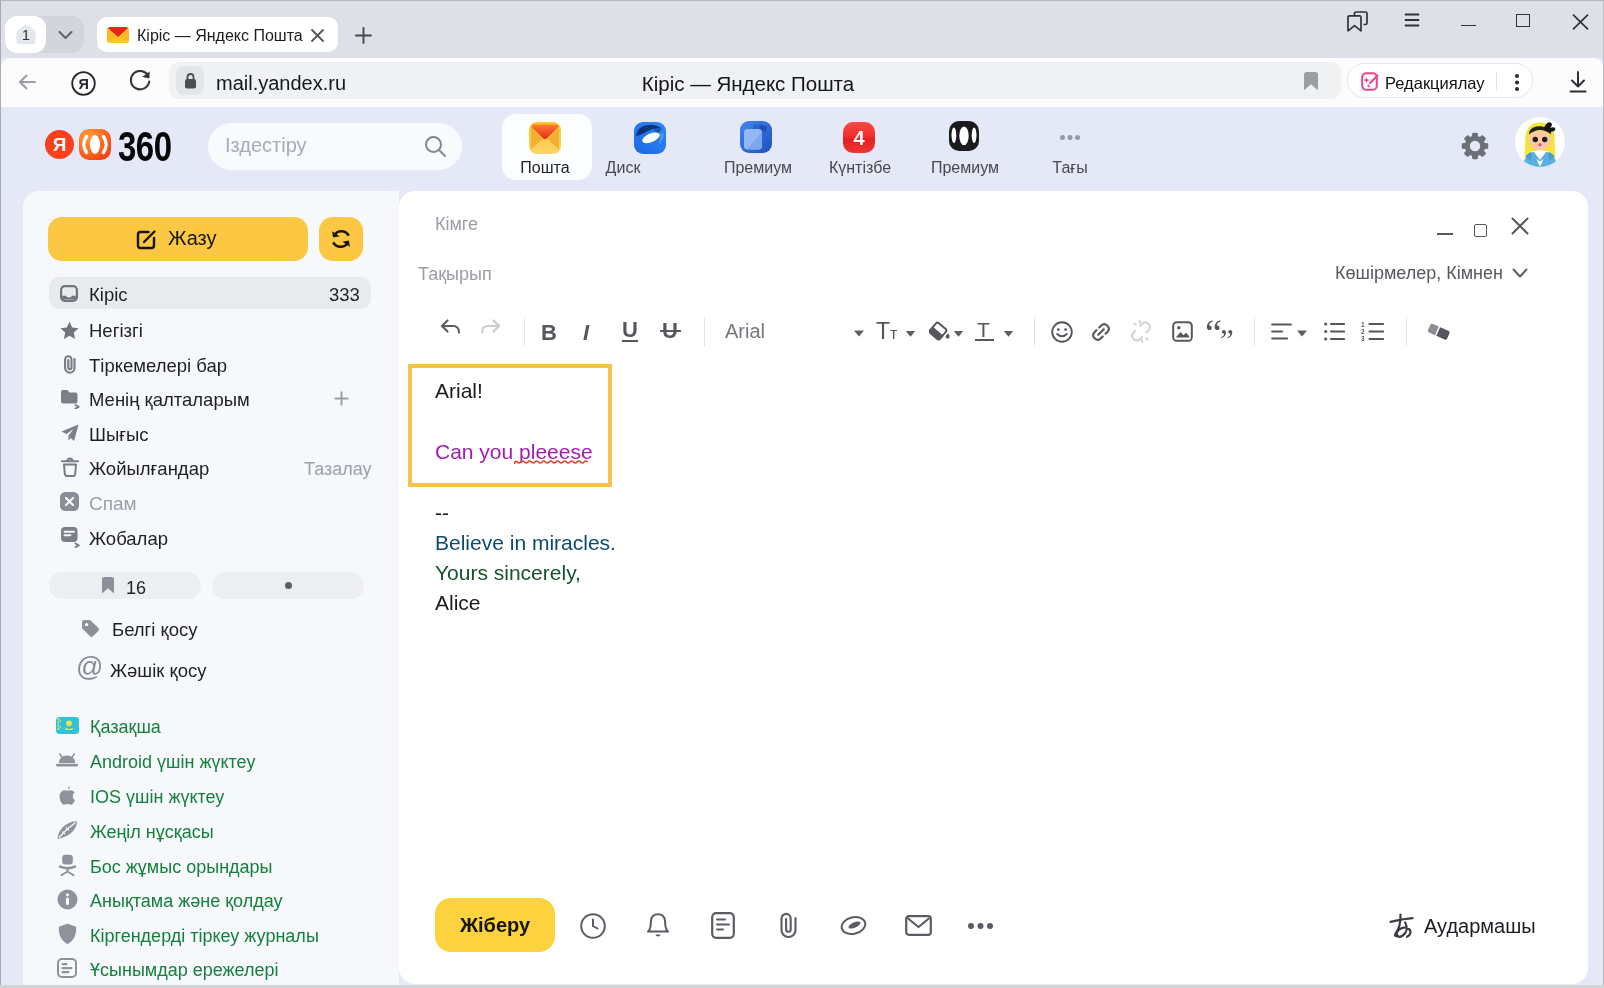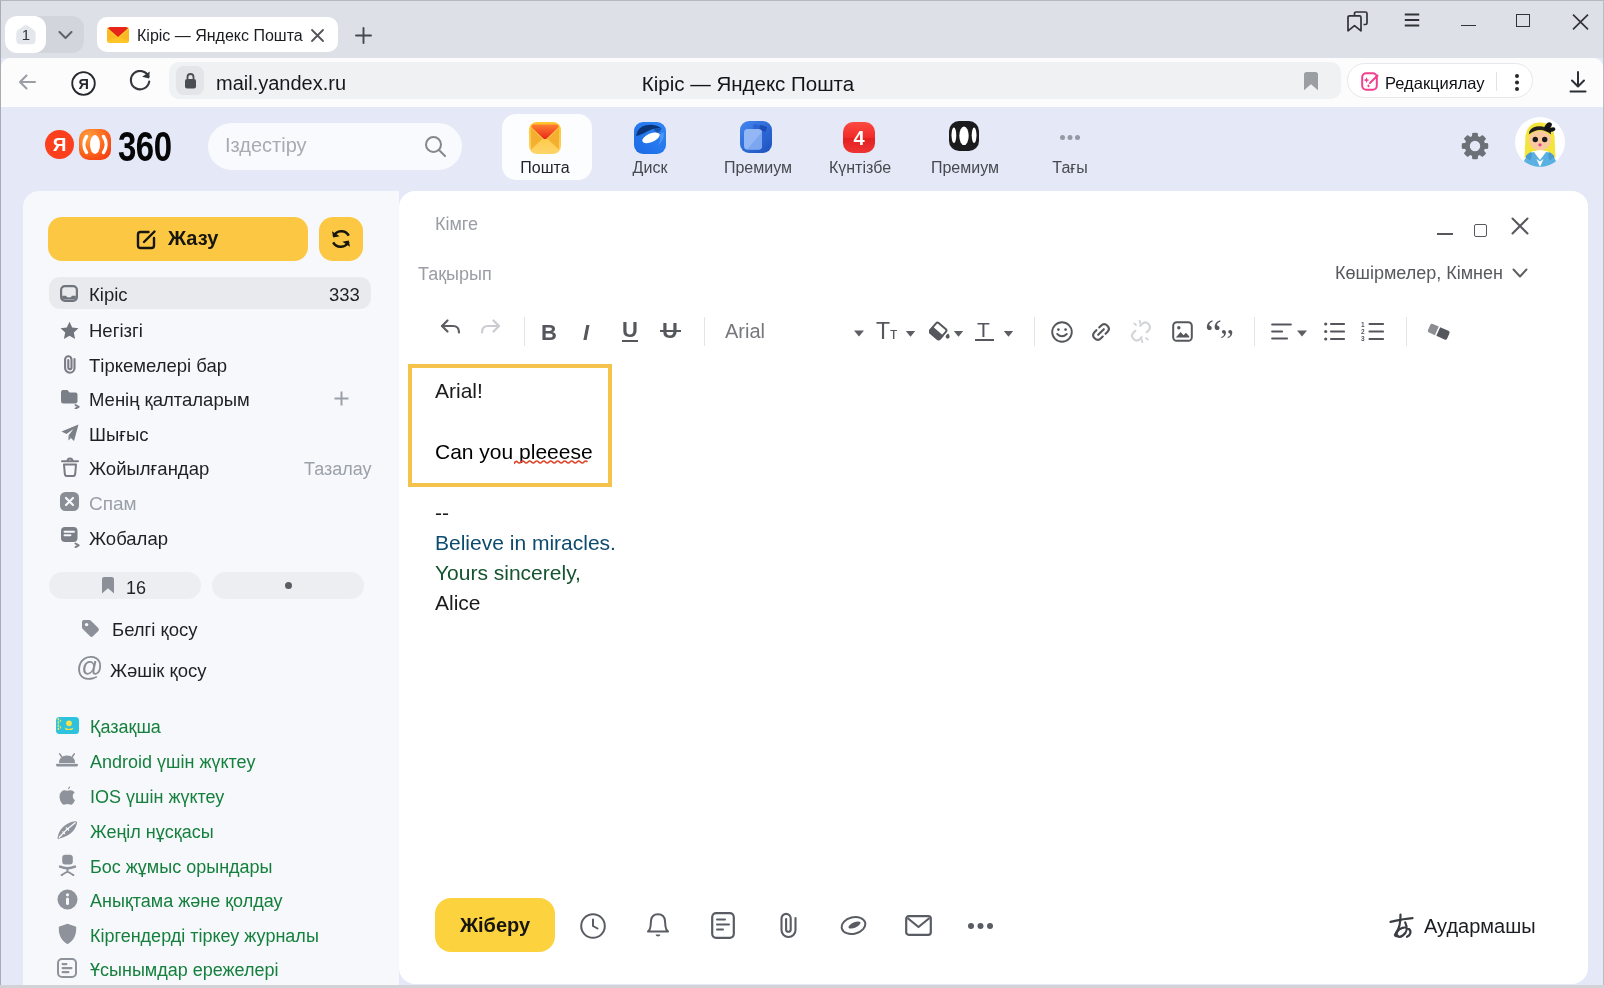--- a/index.html
+++ b/index.html
@@ -142,21 +142,21 @@
   <stop offset="0" stop-color="#1b6ae4"></stop>
         <stop offset="1" stop-color="#2f86f6"></stop>
       </linearGradient>
     </defs>
  <rect width="32" height="32" rx="9" fill="url(#dg)"></rect>
  <path d="M2 14 Q3.5 5 12 3.2 Q21 1.4 27.5 6.5 Q20 5.5 13 9.5 Q6.5 13.2 2 14z" fill="#0c3577"></path>
  <path d="M27.5 6.5 Q24 6 19.5 7.6 L23.5 11.5 Q26.5 9 27.5 6.5z" fill="#114291" opacity=".7"></path>
  <ellipse cx="17" cy="15.8" rx="9.2" ry="4.3" fill="#fff" transform="rotate(-23 17 15.8)"></ellipse>
  <path d="M29.5 10 Q31 17.5 24.5 23 Q27 17 26 12.5z" fill="#6db0ff" opacity=".5"></path>
 </svg>
-<div class="lbl" style="left:650px;top:159px">Диск</div>
+<div class="lbl" style="left:623px;top:159px">Диск</div>
 <svg class="abs" style="left:740px;top:121px" width="32" height="32" viewBox="0 0 32 32">
  <defs>
       <linearGradient id="kg" x1="0" y1="0" x2="1" y2="1">
   <stop offset="0" stop-color="#4287f0"></stop>
         <stop offset="1" stop-color="#1d50bd"></stop>
       </linearGradient>
     </defs>
  <rect width="32" height="32" rx="9" fill="url(#kg)"></rect>
  <path d="M14 3 L27 6 L23 22 L10 19z" fill="#2c63d4"></path>
  <path d="M20.5 3.8 L27 6 L25.8 10.8 L19 8.8z" fill="#1c4eb7"></path>
@@ -211,21 +211,21 @@
   <path d="M21.5 42 L25 50 L28.5 42 L25 44.5z" fill="#fff"></path>
  </g>
 </svg>
 
 <div class="abs" id="sb" style="left:23px;top:191px;width:376px;height:797px;background:#f7f8fb;border-radius:16px 0 0 0"></div>
 <div class="abs" style="left:48px;top:217px;width:260px;height:44px;background:#fcc843;border-radius:14px"></div>
 <svg class="abs" style="left:135px;top:229px" width="22" height="22" viewBox="0 0 22 22">
  <path d="M13.5 3 H5.5 Q3 3 3 5.5 V16.5 Q3 19 5.5 19 H16.5 Q19 19 19 16.5 V9" fill="none" stroke="#17150f" stroke-width="2.4" stroke-linecap="round"></path>
  <path d="M9 13 L19.5 2.5" stroke="#17150f" stroke-width="2.4" stroke-linecap="round"></path>
 </svg>
-<div class="abs" style="left:168px;top:227px;font-size:20px;font-weight:bold;color:#17150f">Жазу</div>
+<div class="abs" style="left:168px;top:227px;font-size:20px;font-weight:normal;color:#17150f">Жазу</div>
 <div class="abs" style="left:319px;top:217px;width:44px;height:44px;background:#fcc843;border-radius:14px"></div>
 <svg class="abs" style="left:330px;top:228px" width="22" height="22" viewBox="0 0 22 22">
  <path d="M18.8 7.6 A8.4 8.4 0 0 0 3.6 8.4 M3.2 14.4 A8.4 8.4 0 0 0 18.4 13.6" fill="none" stroke="#17150f" stroke-width="2.5"></path>
  <path d="M2.0 3.2 L3.3 9.6 L9.6 8.2 z" fill="#17150f"></path>
  <path d="M20.0 18.8 L18.7 12.4 L12.4 13.8 z" fill="#17150f"></path>
 </svg>
 
 <div class="abs" style="left:49px;top:277px;width:322px;height:32px;background:#e8eaee;border-radius:11px"></div>
 <svg class="abs" style="left:60px;top:285px" width="18" height="17" viewBox="0 0 18 17">
  <rect x="1.1" y="1.1" width="15.8" height="14.8" rx="3.8" fill="none" stroke="#70747d" stroke-width="2.2"></rect>
@@ -458,21 +458,21 @@
 <div class="abs" style="left:1406px;top:317px;width:1px;height:29px;background:#e3e4e7"></div>
 <svg class="ticon" style="left:1427px;top:321px" width="24" height="21" viewBox="0 0 24 21">
  <g transform="rotate(24 12 10)">
   <path d="M3.5 6 Q1.5 6 1.5 8 V13.5 Q1.5 15.5 3.5 15.5 H10 V6z" fill="#8c8e93"></path>
   <path d="M11.5 6 H20.5 Q22.5 6 22.5 8 V13.5 Q22.5 15.5 20.5 15.5 H11.5z" fill="#55575c"></path>
  </g>
 </svg>
 
 <div class="abs" style="left:408px;top:364px;width:196px;height:115px;border:4px solid #f5c34b"></div>
 <div class="abs" style="left:435px;top:379px;font-size:21px;color:#1b1b1b">Arial!</div>
-<div class="abs" style="left:435px;top:440px;font-size:21px;color:#000000">Can you pleeese</div>
+<div class="abs" style="left:435px;top:440px;font-size:21px;color:#a21caf">Can you pleeese</div>
 <svg class="abs" style="left:514px;top:459px" width="74" height="7" viewBox="0 0 74 7">
  <path d="M0 5 Q1.75 1 3.5 3 T7 3 Q8.75 1 10.5 3 T14 3 Q15.75 1 17.5 3 T21 3 Q22.75 1 24.5 3 T28 3 Q29.75 1 31.5 3 T35 3 Q36.75 1 38.5 3 T42 3 Q43.75 1 45.5 3 T49 3 Q50.75 1 52.5 3 T56 3 Q57.75 1 59.5 3 T63 3 Q64.75 1 66.5 3 T70 3 Q71.75 1 73.5 3" fill="none" stroke="#e0442c" stroke-width="1.6"></path>
 </svg>
 <div class="abs" style="left:435px;top:501px;font-size:21px;color:#1b1b1b">--</div>
 <div class="abs" style="left:435px;top:531px;font-size:21px;color:#0c4a6e">Believe in miracles.</div>
 <div class="abs" style="left:435px;top:561px;font-size:21px;color:#14532d">Yours sincerely,</div>
 <div class="abs" style="left:435px;top:591px;font-size:21px;color:#1b1b1b">Alice</div>
 
 <div class="abs" style="left:435px;top:898px;width:120px;height:54px;background:#fcd23e;border-radius:16px;text-align:center;line-height:54px;font-size:20px;font-weight:bold;color:#16160f">Жіберу</div>
 <svg class="abs" style="left:580px;top:913px" width="26" height="26" viewBox="0 0 26 26">

